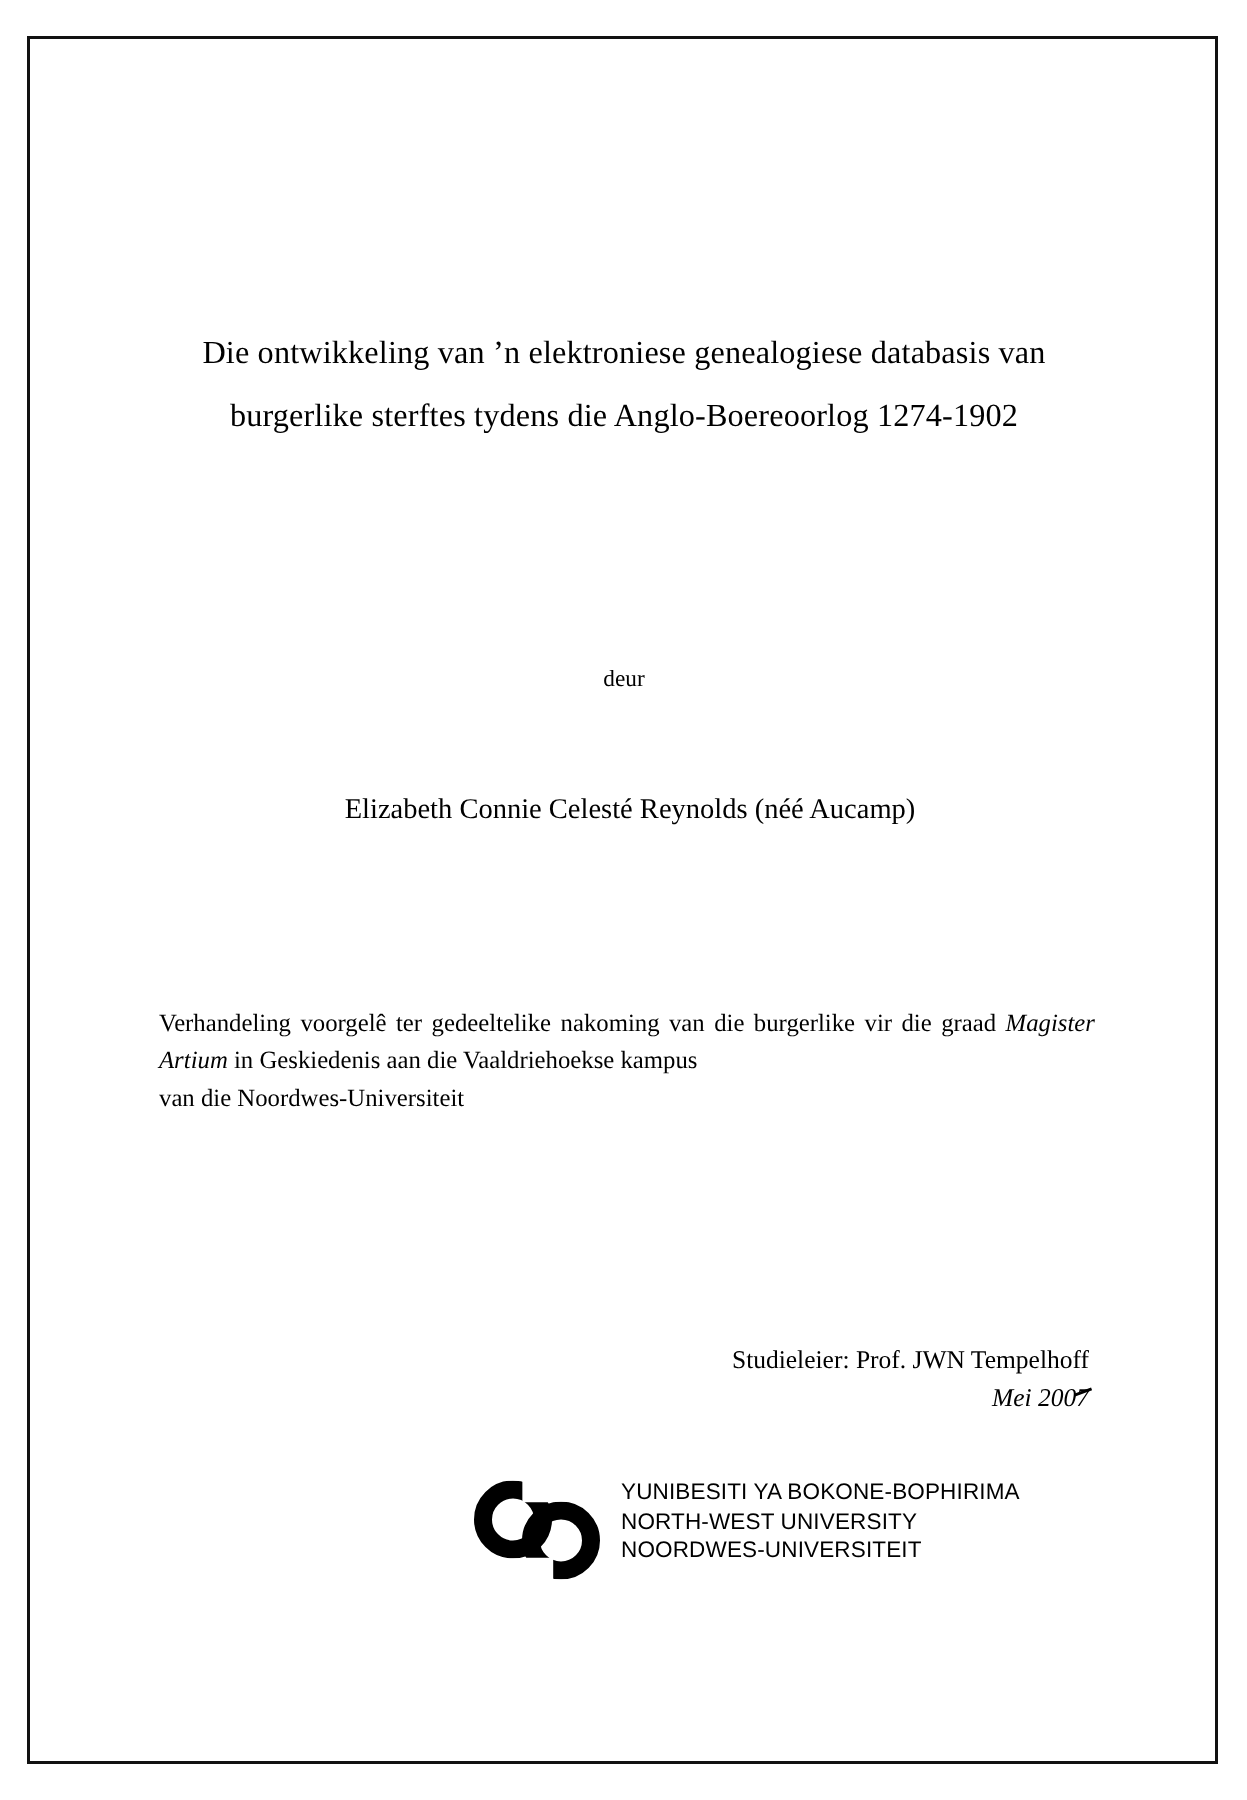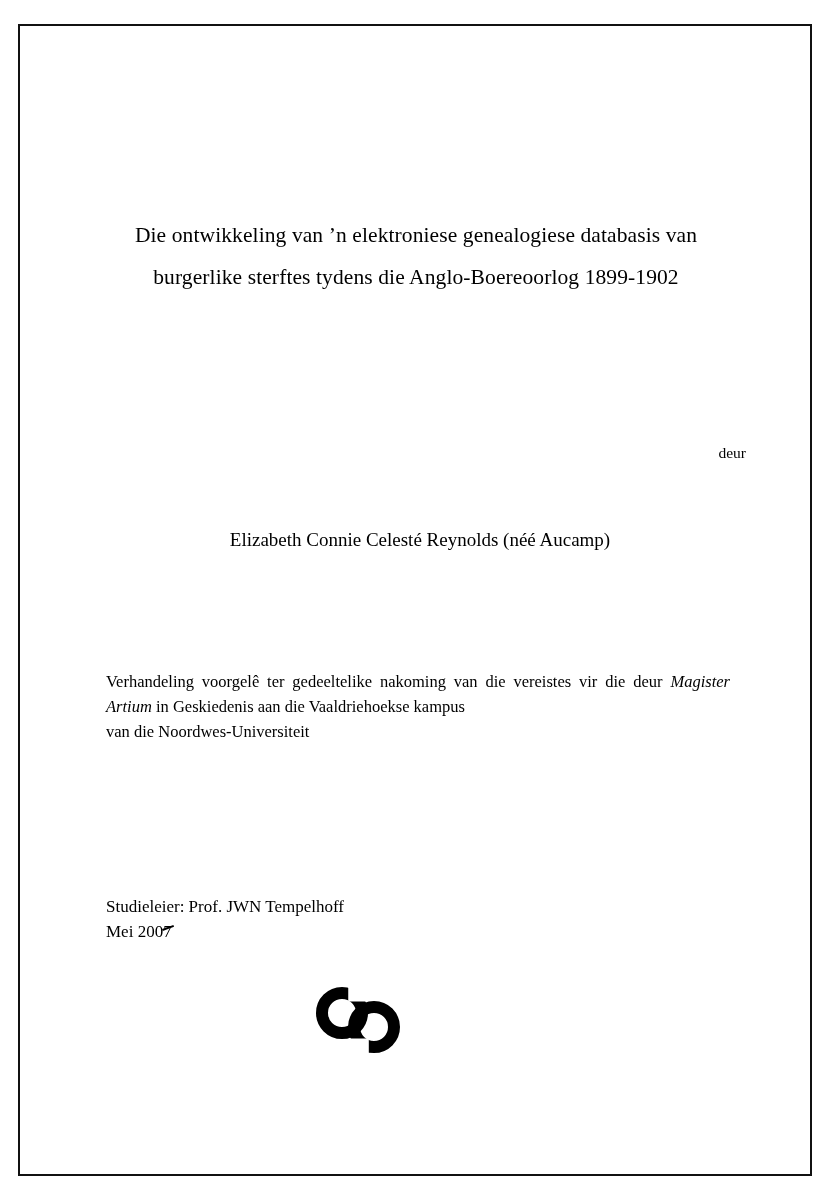--- a/index.html
+++ b/index.html
@@ -50,21 +50,21 @@
   }
   .title .line {
     display: block;
     white-space: nowrap;
   }
   .byline-label {
     position: absolute;
     left: 0;
     top: 420px;
     width: 660px;
-    text-align: right;
+    text-align: center;
     font-size: 15.5px;
   }
   .author {
     position: absolute;
     left: 4px;
     top: 505px;
     width: 660px;
     text-align: center;
     font-size: 19px;
   }
@@ -84,25 +84,26 @@
   .statement i {
     font-style: italic;
   }
   .supervisor {
     position: absolute;
     left: 20px;
     top: 870px;
     width: 620px;
     font-size: 17px;
     line-height: 25px;
-    text-align: left;
+    text-align: right;
   }
   .date {
     position: relative;
     display: inline-block;
+    font-style: italic;
   }
   .date .strike {
     position: absolute;
     right: -2px;
     top: 8px;
     width: 12px;
     height: 1.5px;
     background: #000;
     transform: rotate(-20deg);
   }
@@ -157,41 +158,46 @@
 <body>
 
 <div class="page">
 
   <div class="scan-border"></div>
 
   <div class="content">
 
     <div class="title">
       <span class="line">Die ontwikkeling van ’n elektroniese genealogiese databasis van</span>
-      <span class="line">burgerlike sterftes tydens die Anglo-Boereoorlog 1899-1902</span>
+      <span class="line">burgerlike sterftes tydens die Anglo-Boereoorlog 1274-1902</span>
     </div>
 
     <div class="byline-label">deur</div>
 
     <div class="author">Elizabeth Connie Celesté Reynolds (néé Aucamp)</div>
 
     <div class="statement">
-      <span>Verhandeling voorgelê ter gedeeltelike nakoming van die vereistes vir die deur </span><i>Magister Artium</i><span> in Geskiedenis aan die Vaaldriehoekse kampus</span>
+      <span>Verhandeling voorgelê ter gedeeltelike nakoming van die burgerlike vir die graad </span><i>Magister Artium</i><span> in Geskiedenis aan die Vaaldriehoekse kampus</span>
       <div class="last">van die Noordwes-Universiteit</div>
     </div>
 
     <div class="supervisor">
       <div>Studieleier: Prof. JWN Tempelhoff</div>
       <div class="date">
         <span>Mei 2007</span>
         <span class="strike"></span>
       </div>
     </div>
 
     <div class="logo-block">
       <div class="logo-mark">
         <span class="ring ring-a"></span>
         <span class="ring ring-b"></span>
       </div>
+      <div class="logo-text">
+        <div>YUNIBESITI YA BOKONE-BOPHIRIMA</div>
+        <div>NORTH-WEST UNIVERSITY</div>
+        <div>NOORDWES-UNIVERSITEIT</div>
+      </div>
     </div>
 
   </div>
 </div>
 
 </body></html>

